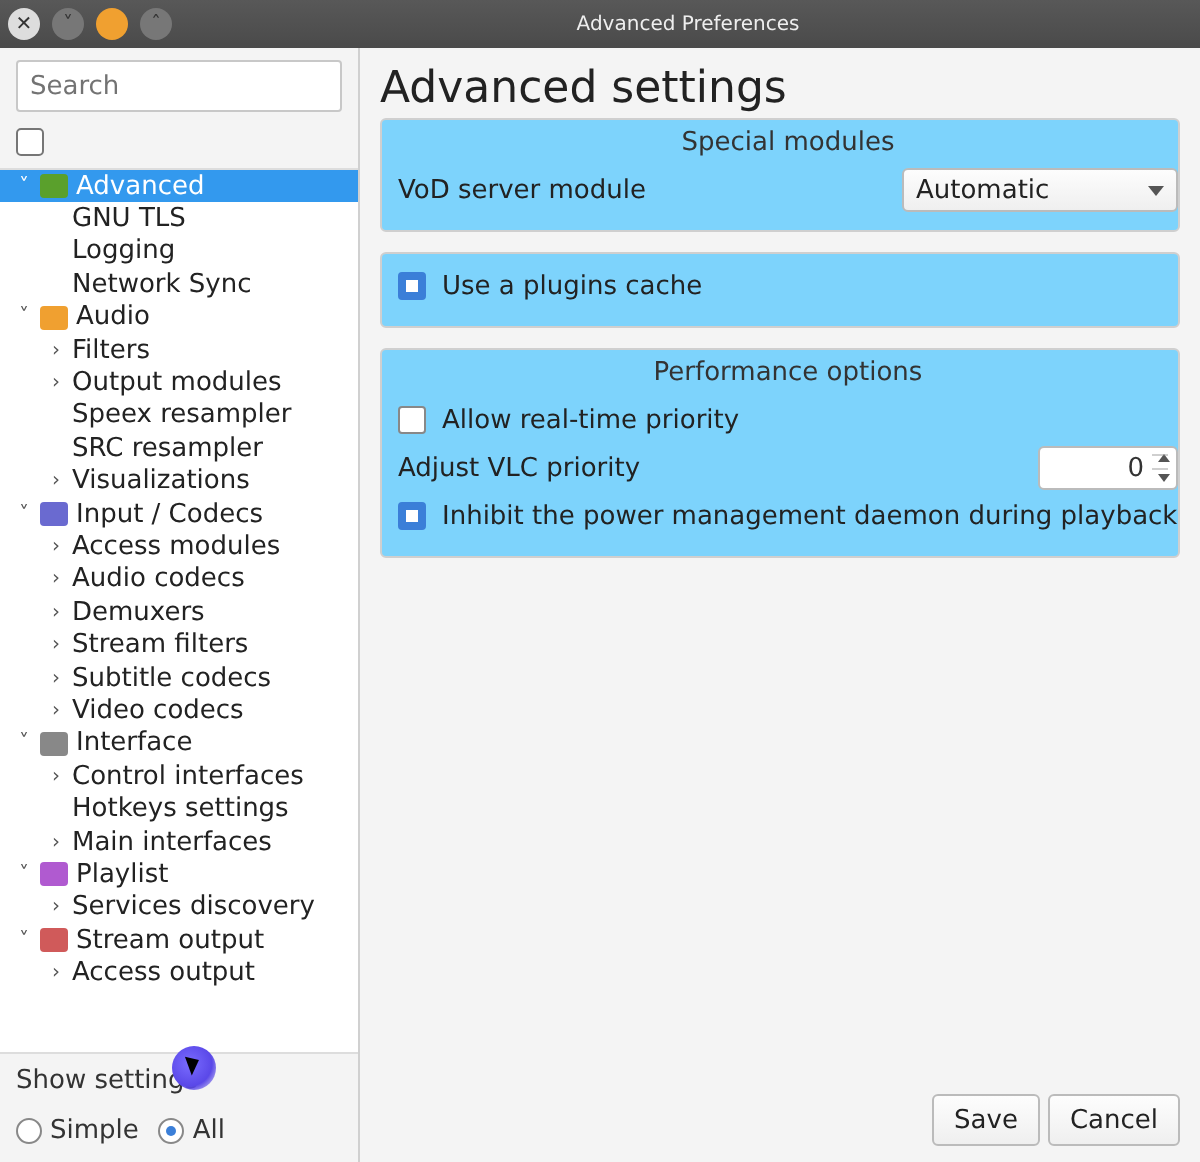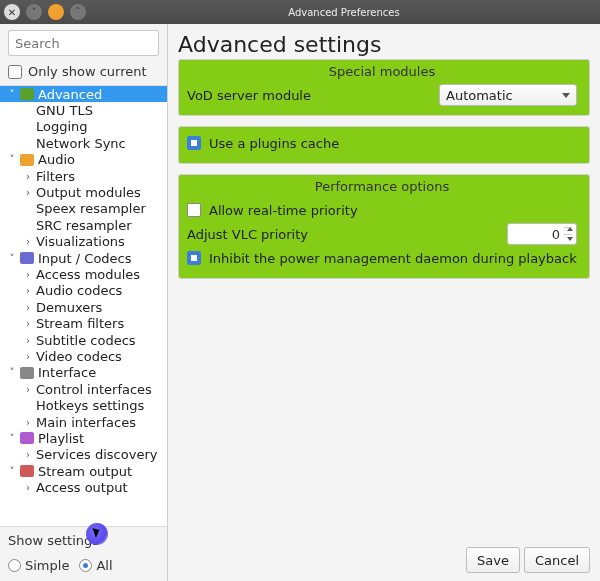--- a/index.html
+++ b/index.html
@@ -61,22 +61,22 @@
   }
   .cursor::after{
     content:""; position:absolute; left:8px; top:4px; width:0; height:0;
     border-left:6px solid #000; border-top:4px solid transparent; border-bottom:6px solid transparent;
     transform: rotate(-20deg);
   }
   .right { flex:1; padding: 6px 10px 10px 10px; display:flex; flex-direction:column; }
   .h1 { font-size:22px; color:#222; margin: 2px 0 2px 0; font-weight:400;}
   .sub { font-size:13px; color:#555; margin-bottom:8px; }
   .fs {
-    border:1px solid #cfcfcf; border-radius:3px; background:#84cc16;
-    margin-bottom:10px; padding: 4px 12px 8px 8px; font-size:13px; color:#222;
+    border:1px solid #cfcfcf; border-radius:3px; background:#7dd3fc;
+    margin-bottom:10px; padding: 4px 0 8px 8px; font-size:13px; color:#222;
   }
   .fs-legend { text-align:center; font-size:13px; color:#333; margin-bottom:4px; }
   .frow { display:flex; align-items:center; gap:8px; height:24px;}
   .select {
     flex:0 0 138px; height:22px; background:linear-gradient(#fdfdfd,#efefef);
     border:1px solid #bbb; border-radius:3px; padding:0 18px 0 6px; font-size:13px;
     display:flex; align-items:center; position:relative; color:#222;margin-left:36px;
   }
   .select::after { content:""; position:absolute; right:6px; top:8px; width:0;height:0;
     border-left:4px solid transparent;border-right:4px solid transparent;border-top:5px solid #555;}
@@ -113,21 +113,20 @@
   <span class="tb-title">Advanced Preferences</span>
 </div>
 
 <div class="window">
   <div class="left">
     <div class="search">
       <span style="color:#737373;">Search</span>
     </div>
     <label class="only-row">
       <input type="checkbox" style="">
-      <span>Only show current</span>
     </label>
 
     <div class="tree">
       <div class="row sel ind0">
           <span class="ex">˅</span>
           <span class="ic ic-adv"></span>
           <span>Advanced</span>
         </div>
       <div class="row ind1">
           <span class="ex"></span>

